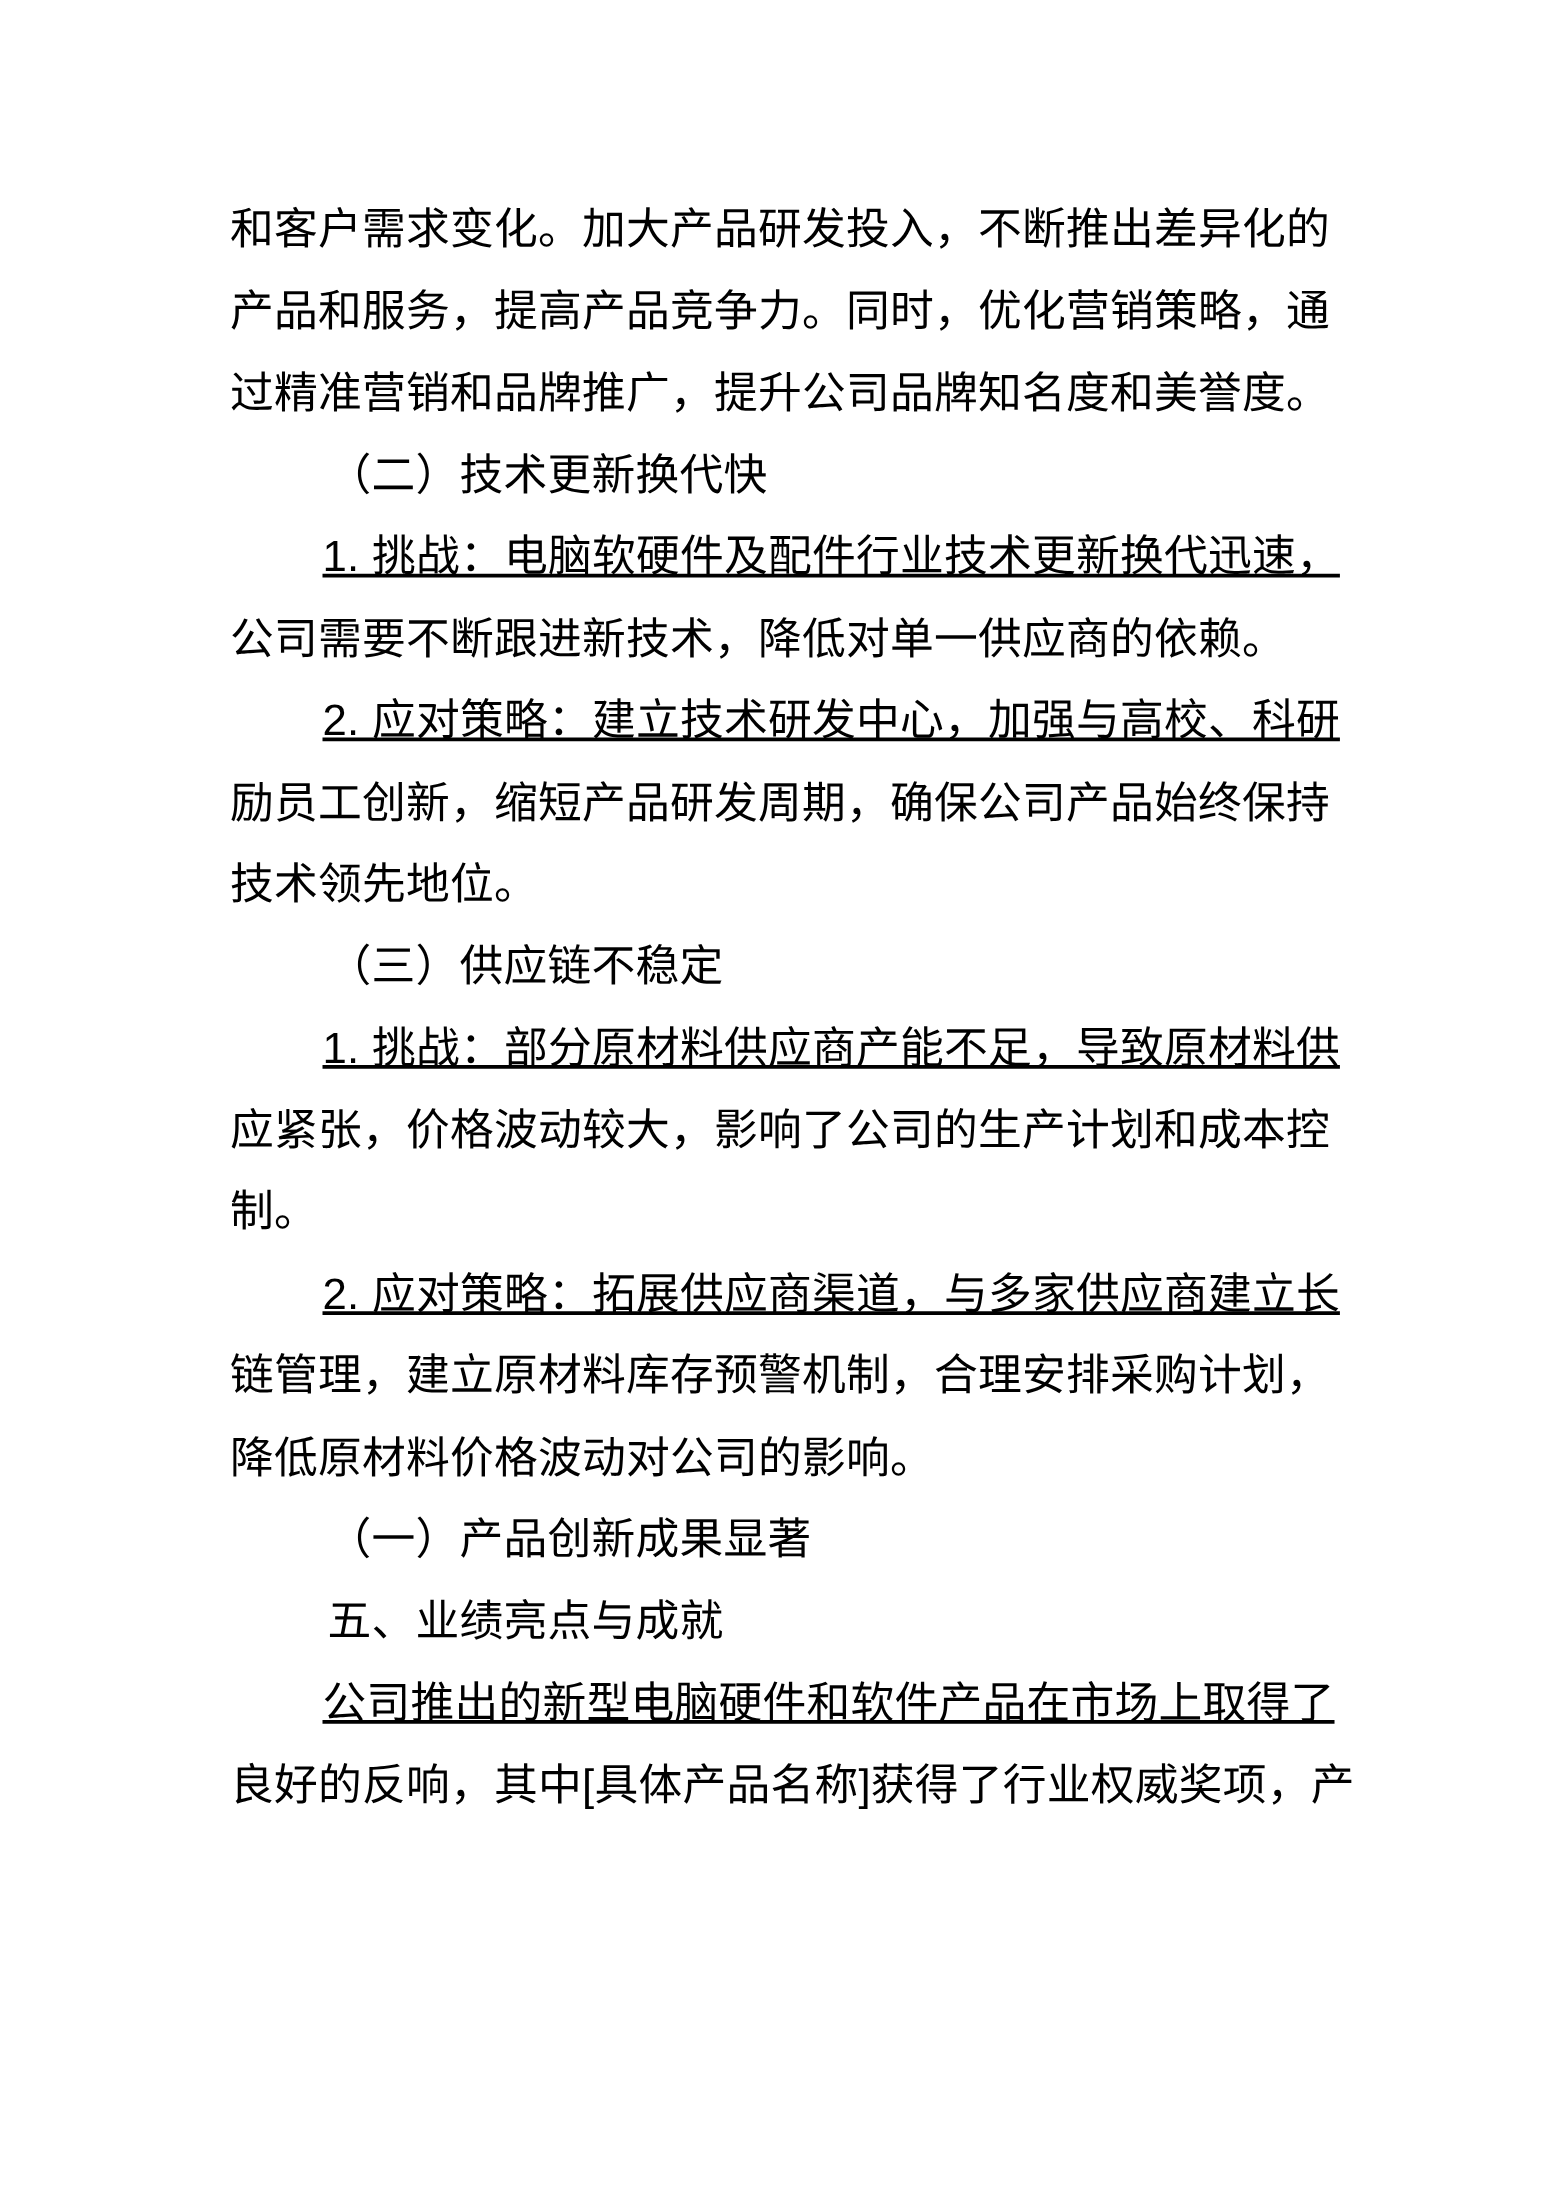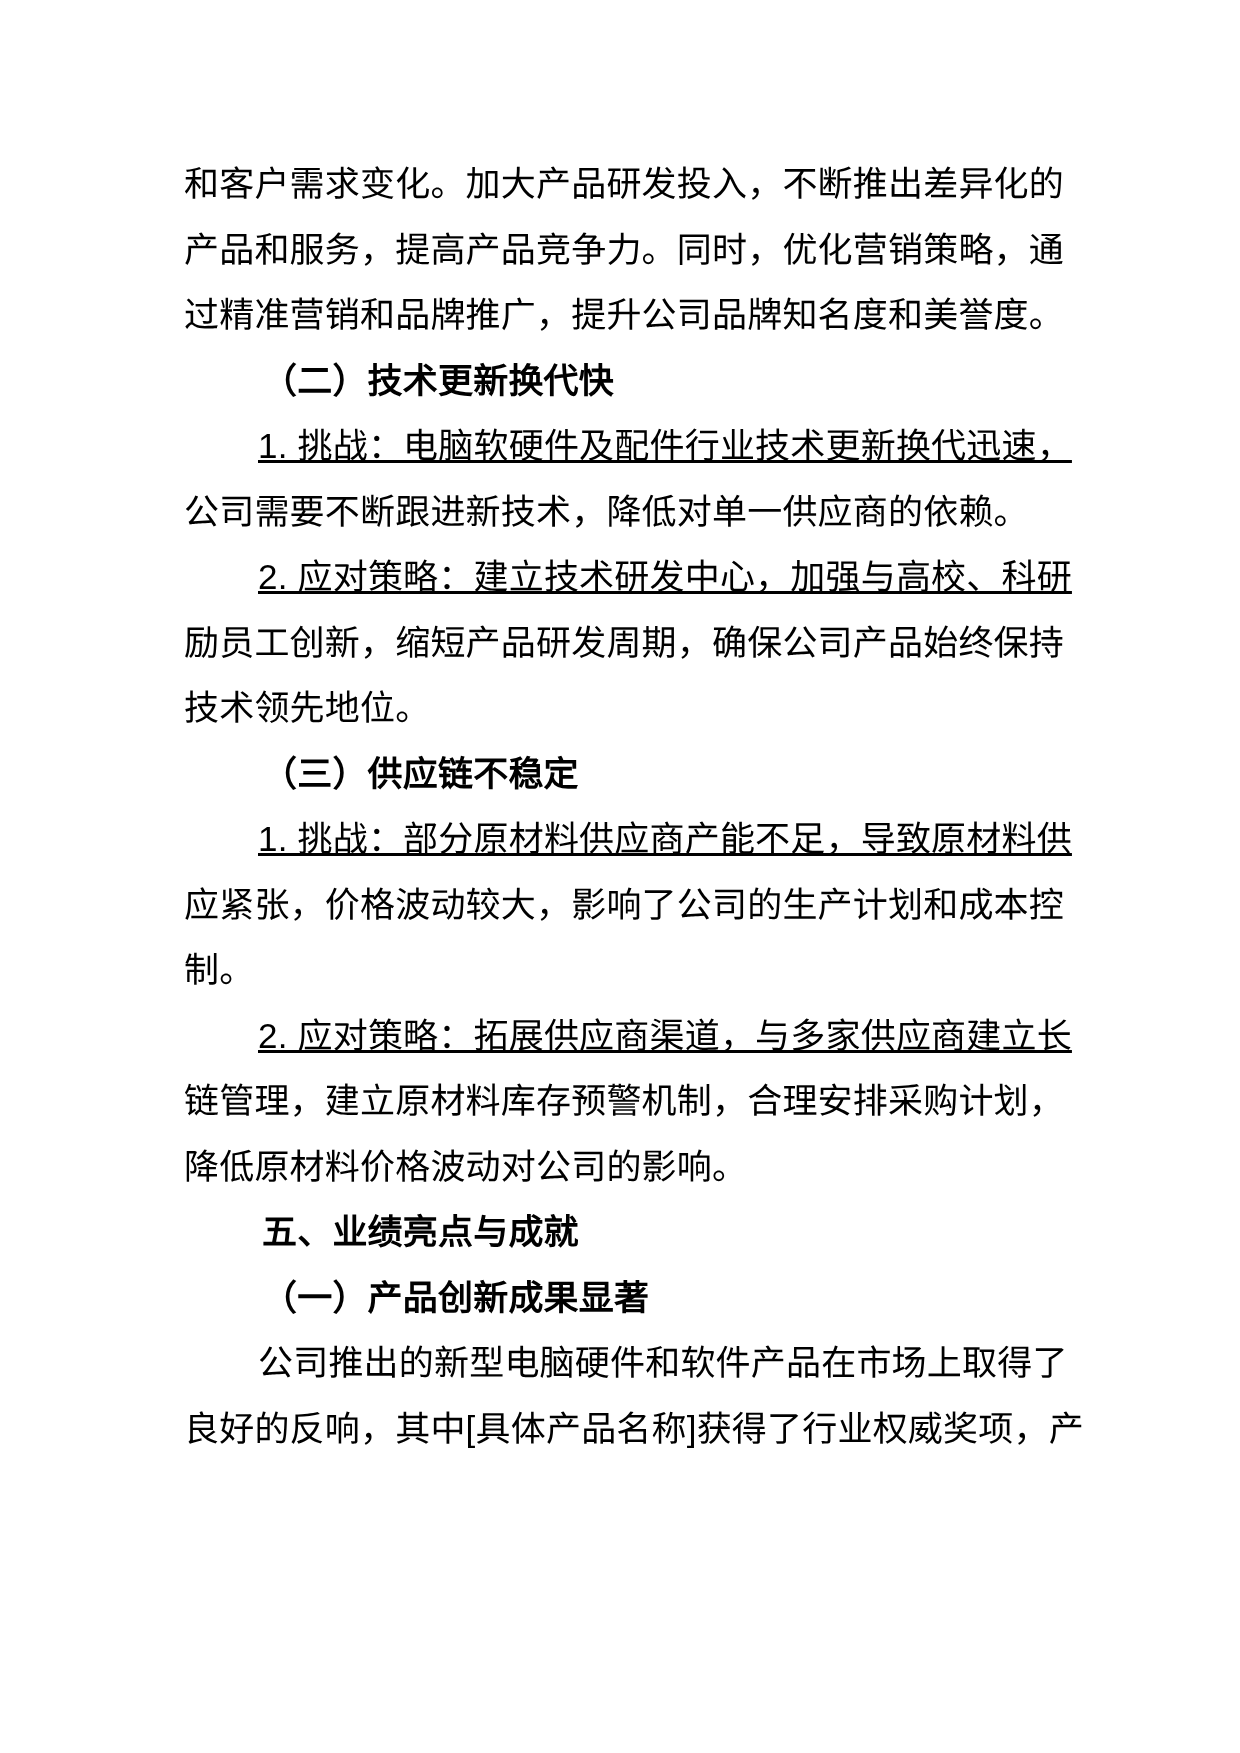--- a/index.html
+++ b/index.html
@@ -22,25 +22,25 @@
   .line {
     font-family: "Liberation Sans", "DejaVu Sans", sans-serif;
     font-size: 35px;
     line-height: 65.5px;
     letter-spacing: 0.2px;
     color: #000000;
     white-space: nowrap;
     font-weight: 500;
   }
   
-  .ind-head { padding-left: 78px; font-weight: bold; }
+  .ind-head { padding-left: 78px; }
   
   .ind-num  { padding-left: 74px; text-decoration: underline; }
   
-  .ind-para { padding-left: 74px; }
+  .ind-para { padding-left: 74px; text-decoration: underline; }
 </style>
 </head>
 <body>
 
 <div class="page">
   <div class="line">和客户需求变化。加大产品研发投入，不断推出差异化的</div>
   <div class="line">产品和服务，提高产品竞争力。同时，优化营销策略，通</div>
   <div class="line">过精准营销和品牌推广，提升公司品牌知名度和美誉度。</div>
   <div class="line ind-head">（二）技术更新换代快</div>
   <div class="line ind-num">1. 挑战：电脑软硬件及配件行业技术更新换代迅速，</div>
@@ -48,17 +48,17 @@
   <div class="line ind-num">2. 应对策略：建立技术研发中心，加强与高校、科研</div>
   <div class="line">励员工创新，缩短产品研发周期，确保公司产品始终保持</div>
   <div class="line">技术领先地位。</div>
   <div class="line ind-head">（三）供应链不稳定</div>
   <div class="line ind-num">1. 挑战：部分原材料供应商产能不足，导致原材料供</div>
   <div class="line">应紧张，价格波动较大，影响了公司的生产计划和成本控</div>
   <div class="line">制。</div>
   <div class="line ind-num">2. 应对策略：拓展供应商渠道，与多家供应商建立长</div>
   <div class="line">链管理，建立原材料库存预警机制，合理安排采购计划，</div>
   <div class="line">降低原材料价格波动对公司的影响。</div>
+  <div class="line ind-head">（一）产品创新成果显著</div>
   <div class="line ind-head">五、业绩亮点与成就</div>
-  <div class="line ind-head">（一）产品创新成果显著</div>
   <div class="line ind-para">公司推出的新型电脑硬件和软件产品在市场上取得了</div>
   <div class="line">良好的反响，其中[具体产品名称]获得了行业权威奖项，产</div>
 </div>
 
 </body></html>

